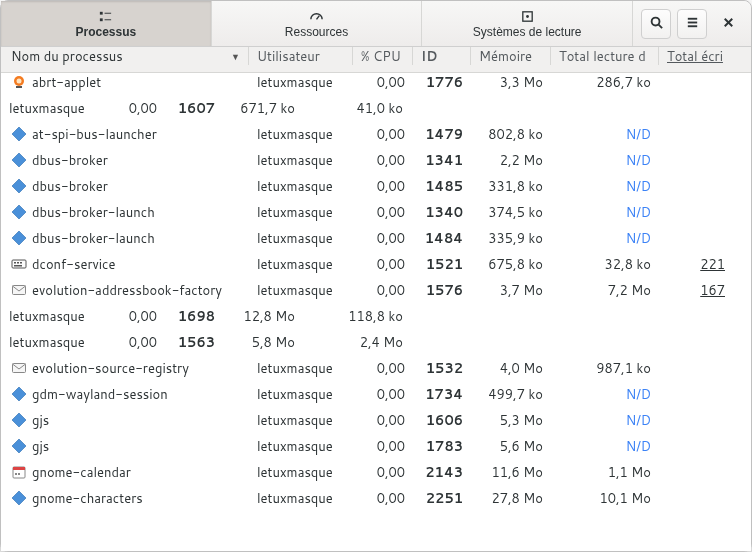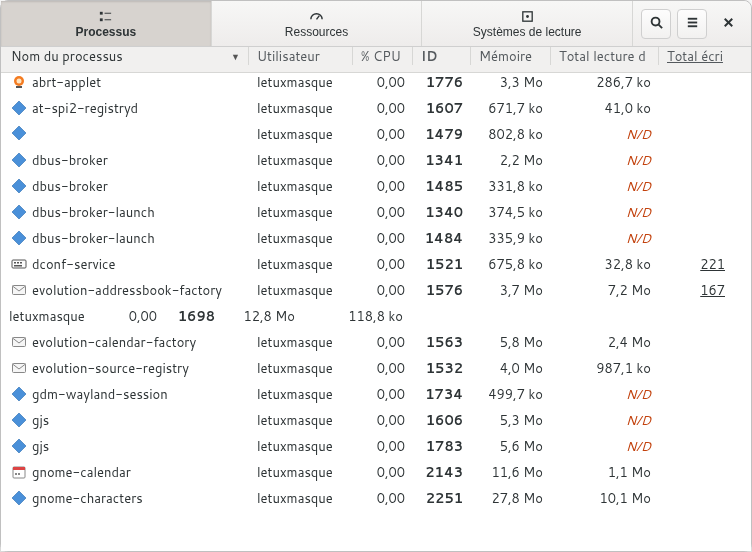--- a/index.html
+++ b/index.html
@@ -101,21 +101,21 @@
     text-overflow: ellipsis;
     font-size: 13px;
   }
   .col-name { width: 248px; display: flex; align-items: center; gap: 5px; padding-left: 10px; }
   .col-user { width: 104px; }
   .col-cpu  { width: 60px; text-align: right; }
   .col-id   { width: 58px; text-align: right; font-weight: bold; }
   .col-mem  { width: 80px; text-align: right; }
   .col-read { width: 108px; text-align: right; }
   .col-write{ width: 74px; text-align: right; text-decoration: underline; }
-  .nd { font-style: italic; color: #c2410c; }
+  .nd { color: #3b82f6; }
   .proc-icon { width: 16px; height: 16px; flex-shrink: 0; display:inline-flex; align-items:center; justify-content:center; }
 </style>
 </head>
 <body>
 
 <div class="window">
 
   <div class="headerbar">
     <div class="stack-switch">
       <button class="stack-btn active">
@@ -215,42 +215,35 @@
           <span>abrt-applet</span>
         </div>
         <div class="cell col-user">letuxmasque</div>
         <div class="cell col-cpu">0,00</div>
         <div class="cell col-id">1776</div>
         <div class="cell col-mem">3,3 Mo</div>
         <div class="cell col-read ">286,7 ko</div>
         <div class="cell col-write"></div>
       </div>
       <div class="row">
-        <div class="cell col-name">
-          <span class="proc-icon">
-            <svg width="16" height="16" viewBox="0 0 16 16">
-              <path d="M8 1 L15 8 L8 15 L1 8 Z" fill="#4a90d9" stroke="#2a6db0" stroke-width="0.6"></path>
-            </svg>
-          </span>
-          <span>at-spi2-registryd</span>
-        </div>
         <div class="cell col-user">letuxmasque</div>
         <div class="cell col-cpu">0,00</div>
         <div class="cell col-id">1607</div>
         <div class="cell col-mem">671,7 ko</div>
         <div class="cell col-read ">41,0 ko</div>
         <div class="cell col-write"></div>
       </div>
       <div class="row">
         <div class="cell col-name">
           <span class="proc-icon">
             <svg width="16" height="16" viewBox="0 0 16 16">
               <path d="M8 1 L15 8 L8 15 L1 8 Z" fill="#4a90d9" stroke="#2a6db0" stroke-width="0.6"></path>
             </svg>
           </span>
+          <span>at-spi-bus-launcher</span>
         </div>
         <div class="cell col-user">letuxmasque</div>
         <div class="cell col-cpu">0,00</div>
         <div class="cell col-id">1479</div>
         <div class="cell col-mem">802,8 ko</div>
         <div class="cell col-read nd">N/D</div>
         <div class="cell col-write"></div>
       </div>
       <div class="row">
         <div class="cell col-name">
@@ -355,29 +348,20 @@
       </div>
       <div class="row">
         <div class="cell col-user">letuxmasque</div>
         <div class="cell col-cpu">0,00</div>
         <div class="cell col-id">1698</div>
         <div class="cell col-mem">12,8 Mo</div>
         <div class="cell col-read ">118,8 ko</div>
         <div class="cell col-write"></div>
       </div>
       <div class="row">
-        <div class="cell col-name">
-          <span class="proc-icon">
-            <svg width="16" height="16" viewBox="0 0 16 16">
-              <rect x="1.5" y="3.5" width="13" height="9" rx="1" fill="#f6f6f6" stroke="#888" stroke-width="1"></rect>
-              <path d="M1.5 4 L8 9 L14.5 4" fill="none" stroke="#888" stroke-width="1"></path>
-            </svg>
-          </span>
-          <span>evolution-calendar-factory</span>
-        </div>
         <div class="cell col-user">letuxmasque</div>
         <div class="cell col-cpu">0,00</div>
         <div class="cell col-id">1563</div>
         <div class="cell col-mem">5,8 Mo</div>
         <div class="cell col-read ">2,4 Mo</div>
         <div class="cell col-write"></div>
       </div>
       <div class="row">
         <div class="cell col-name">
           <span class="proc-icon">

